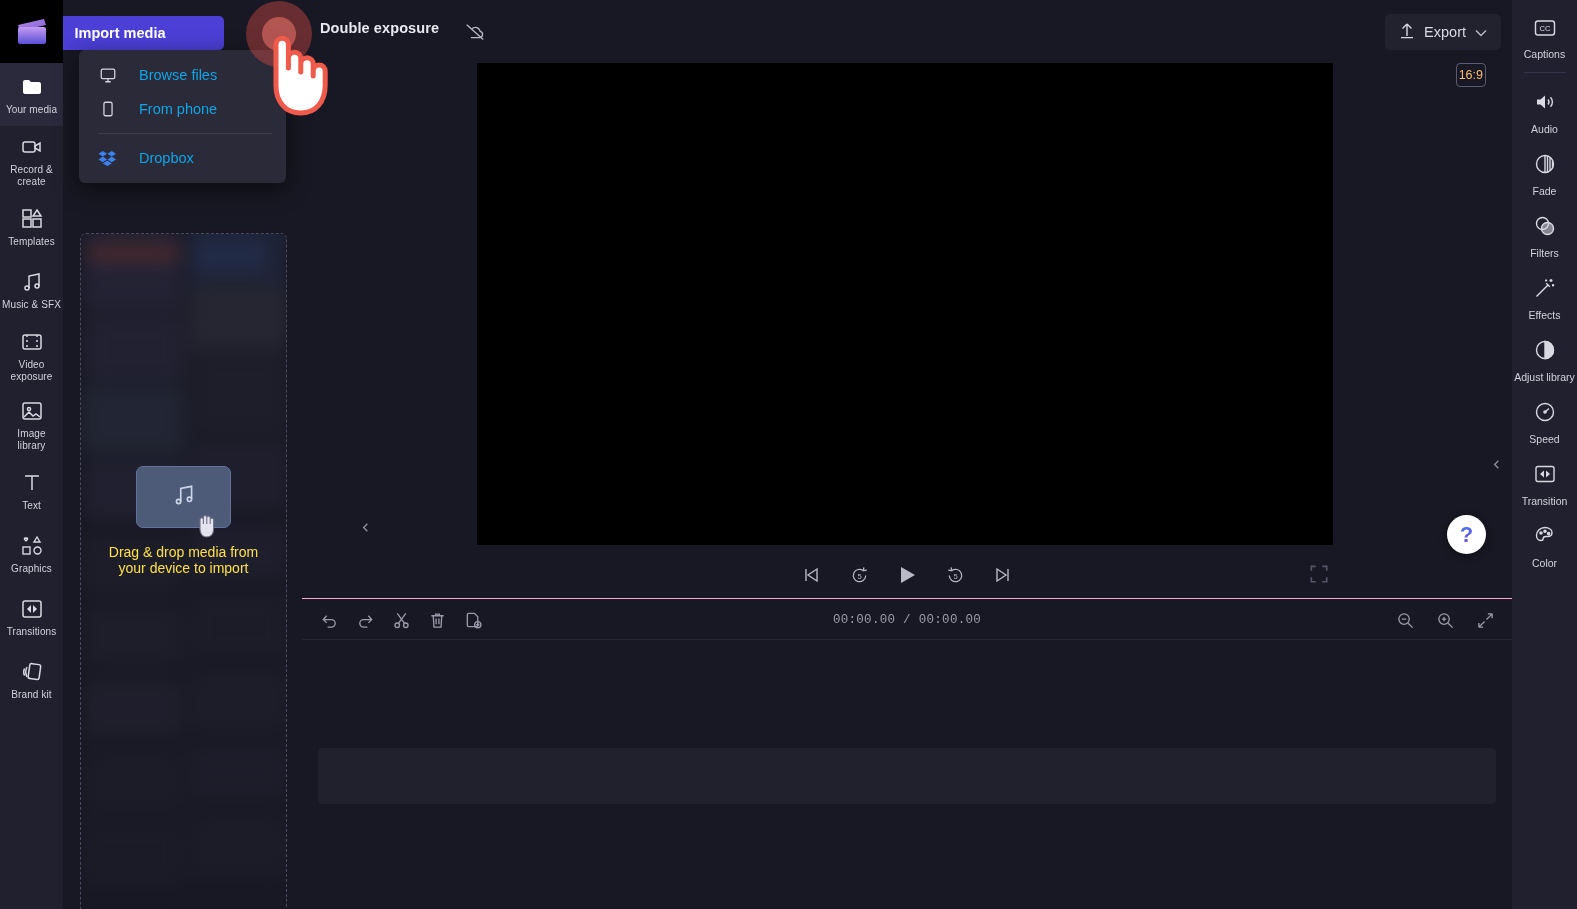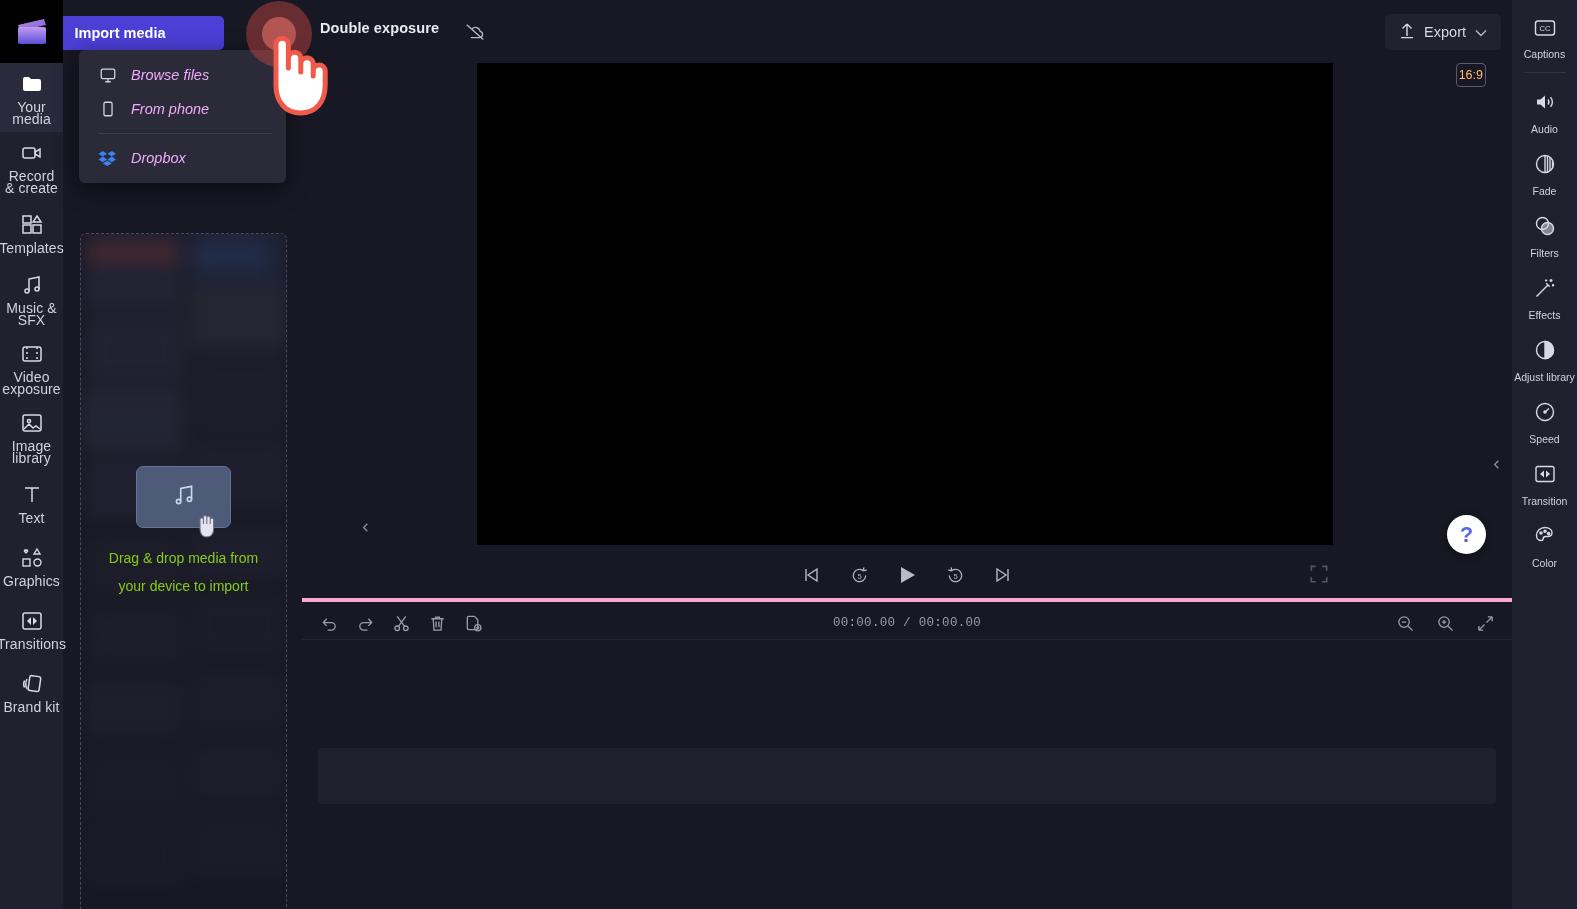--- a/index.html
+++ b/index.html
@@ -24,21 +24,21 @@
     display: flex; align-items: center; justify-content: center;
     flex: 0 0 63px;
   }
   .rail-item {
     width: 63px; min-height: 63px; padding: 9px 2px 7px;
     display: flex; flex-direction: column; align-items: center; justify-content: center;
     gap: 5px; cursor: pointer;
   }
   .rail-item.active { background: #2a2a3c; }
   .rail-label {
-    font-size: 14px; line-height: 12px; color: #d2d2dc;
+    font-size: 10px; line-height: 12px; color: #d2d2dc;
     text-align: center; letter-spacing: .1px;
   }
   .rail-icon { width: 24px; height: 24px; display: block; }
   .rail-icon svg { width: 24px; height: 24px; display: block; }
   #rail-spacer { flex: 1 1 auto; }
   #rail-bottom { width: 63px; border-top: 1px solid #2e2e40; padding-bottom: 14px; }
 
   
   #topbar {
     position: absolute; left: 63px; top: 0; right: 0; height: 63px;
@@ -89,22 +89,22 @@
     display: flex; flex-direction: column; align-items: center; gap: 16px;
   }
   #dz-card {
     width: 95px; height: 62px; border-radius: 7px;
     background: #4d5b78; border: 1px solid #64739a;
     display: flex; align-items: center; justify-content: center;
     position: relative;
   }
   #dz-grab-hand { position: absolute; left: 58px; top: 43px; }
   #dz-text {
-    width: 175px; text-align: center; font-size: 14px; line-height: 28px;
-    color: #84cc16;
+    width: 175px; text-align: center; font-size: 14px; line-height: 16px;
+    color: #fde047;
   }
 
   
   .collapse-tab {
     position: absolute; width: 16px; height: 52px;
     background: #23233200; display: flex; align-items: center; justify-content: center;
     cursor: pointer; z-index: 12;
   }
   .collapse-tab svg { width: 11px; height: 11px; }
 
@@ -140,21 +140,21 @@
   }
   #help-btn span {
     font-size: 22px; font-weight: bold; line-height: 1;
     background: linear-gradient(150deg,#3d7ef0,#7b3fd6);
     -webkit-background-clip: text; background-clip: text; color: transparent;
   }
 
   
   #timeline-toolbar {
     position: absolute; left: 302px; top: 598px; right: 65px; height: 42px;
-    border-top: 4px solid #f9a8d4; border-bottom: 1px solid #242433;
+    border-top: 1px solid #f9a8d4; border-bottom: 1px solid #242433;
     background: #181824;
   }
   #tl-left { position: absolute; left: 14px; top: 0; height: 42px; display: flex; align-items: center; gap: 10px; }
   .tl-btn { width: 26px; height: 26px; display: flex; align-items: center; justify-content: center; cursor: pointer; }
   #tl-timecode {
     position: absolute; left: 0; right: 0; top: 0; height: 42px;
     display: flex; align-items: center; justify-content: center;
     font-family: "Liberation Mono", monospace; font-size: 12.5px; color: #9b9baa; letter-spacing: .3px;
   }
   #tl-right { position: absolute; right: 14px; top: 0; height: 42px; display: flex; align-items: center; gap: 14px; }
@@ -183,22 +183,22 @@
   .rrail-label { font-size: 10.5px; line-height: 12px; color: #d2d2dc; text-align: center; }
 
   
   #import-dropdown {
     position: absolute; left: 79px; top: 50px; width: 207px;
     background: #2a2a38; border-radius: 6px;
     padding: 8px 0 8px; z-index: 40;
     box-shadow: 0 6px 22px rgba(0,0,0,.55);
   }
   .dd-item {
-    height: 34px; display: flex; align-items: center; gap: 14px;
-    padding: 0 0 0 19px; cursor: pointer; font-size: 14.5px; color: #f0abfc; font-style: italic;
+    height: 34px; display: flex; align-items: center; gap: 22px;
+    padding: 0 0 0 19px; cursor: pointer; font-size: 14.5px; color: #0ea5e9;
   }
   .dd-icon { width: 19px; height: 19px; display: flex; align-items: center; justify-content: center; }
   #dd-divider { height: 1px; background: #3c3c4e; margin: 7px 14px 7px 19px; }
 
   #click-ripple {
     position: absolute; left: 246px; top: 1px; width: 66px; height: 66px;
     border-radius: 50%; background: rgba(224,78,70,.40);
     z-index: 45; pointer-events: none;
   }
   #click-ripple::after {

